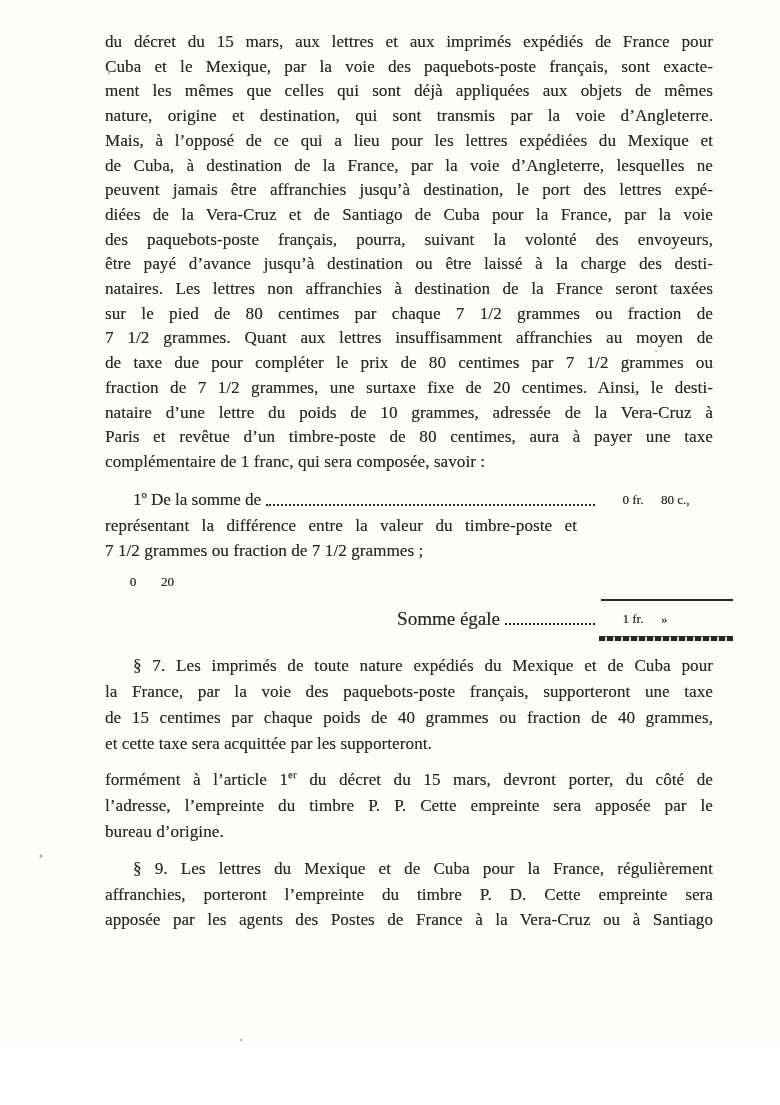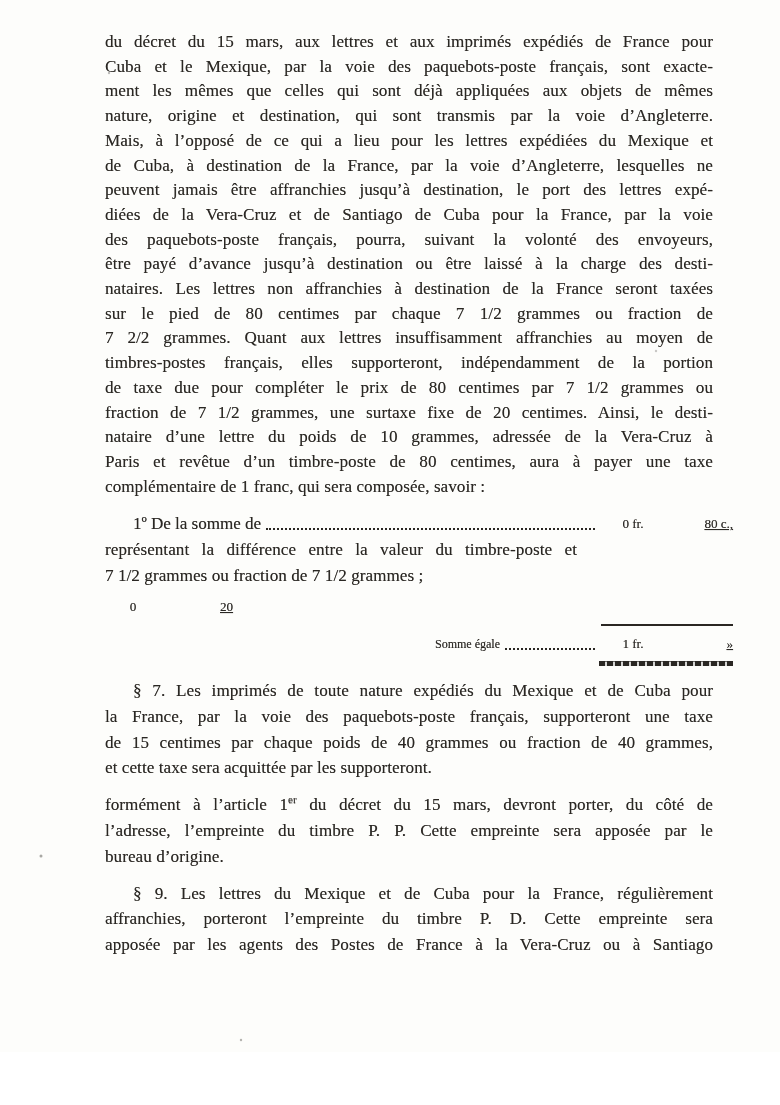--- a/index.html
+++ b/index.html
@@ -35,30 +35,30 @@
   .row { display:flex; align-items:flex-start; }
   .lbl-wrap { flex:1; display:flex; min-width:0; }
   .lbl { padding-left:28px; white-space:nowrap; font-size:17px; line-height:26px; }
   .leader {
     flex:1; height:0; align-self:flex-end;
     border-bottom:2.5px dotted #2a2723;
     margin:0 10px 7px 5px;
   }
   .amt { width:128px; display:flex; font-size:13px; line-height:26px; }
   .amt .fr { width:56px; text-align:center; }
-  .amt .c  { flex:1;     text-align:right;text-decoration:underline; }
+  .amt .c  { flex:1;     text-align:left; }
 
   .desc { width:472px; }
   .desc .ln { line-height:25.8px; }
   .item2 { margin-top:5px; }
 
   .rule-single { width:132px; border-top:2px solid #2a2723; margin:4px 0 0 auto; }
   .total-row { display:flex; width:628px; margin-top:5px; }
   .total-left { flex:1; display:flex; justify-content:flex-end; min-width:0; }
-  .total-label { font-size:12px; line-height:26px; white-space:nowrap; }
+  .total-label { font-size:19px; line-height:26px; white-space:nowrap; }
   .total-leader {
     width:90px; height:0; align-self:flex-end;
     border-bottom:2.5px dotted #2a2723;
     margin:0 10px 7px 5px;
   }
   .rule-double {
     width:134px; height:4px; margin:4px 0 0 auto;
     border-top:1px solid rgba(42,39,35,0.65);
     background:repeating-linear-gradient(90deg,#2a2723 0 6px, rgba(42,39,35,0.18) 6px 8px);
   }
@@ -86,22 +86,21 @@
       <div class="ln">ment les mêmes que celles qui sont déjà appliquées aux objets de mêmes</div>
       <div class="ln">nature, origine et destination, qui sont transmis par la voie d’Angleterre.</div>
       <div class="ln">Mais, à l’opposé de ce qui a lieu pour les lettres expédiées du Mexique et</div>
       <div class="ln">de Cuba, à destination de la France, par la voie d’Angleterre, lesquelles ne</div>
       <div class="ln">peuvent jamais être affranchies jusqu’à destination, le port des lettres expé-</div>
       <div class="ln">diées de la Vera-Cruz et de Santiago de Cuba pour la France, par la voie</div>
       <div class="ln">des paquebots-poste français, pourra, suivant la volonté des envoyeurs,</div>
       <div class="ln">être payé d’avance jusqu’à destination ou être laissé à la charge des desti-</div>
       <div class="ln">nataires. Les lettres non affranchies à destination de la France seront taxées</div>
       <div class="ln">sur le pied de 80 centimes par chaque 7 1/2 grammes ou fraction de</div>
-      <div class="ln">7 2/2 grammes. Quant aux lettres insuffisamment affranchies au moyen de</div>
-      <div class="ln">timbres-postes français, elles supporteront, indépendamment de la portion</div>
+      <div class="ln">7 1/2 grammes. Quant aux lettres insuffisamment affranchies au moyen de</div>
       <div class="ln">de taxe due pour compléter le prix de 80 centimes par 7 1/2 grammes ou</div>
       <div class="ln">fraction de 7 1/2 grammes, une surtaxe fixe de 20 centimes. Ainsi, le desti-</div>
       <div class="ln">nataire d’une lettre du poids de 10 grammes, adressée de la Vera-Cruz à</div>
       <div class="ln">Paris et revêtue d’un timbre-poste de 80 centimes, aura à payer une taxe</div>
       <div class="ln last">complémentaire de 1 franc, qui sera composée, savoir :</div>
     </div>
 
     <div class="tab">
 
       <div>

